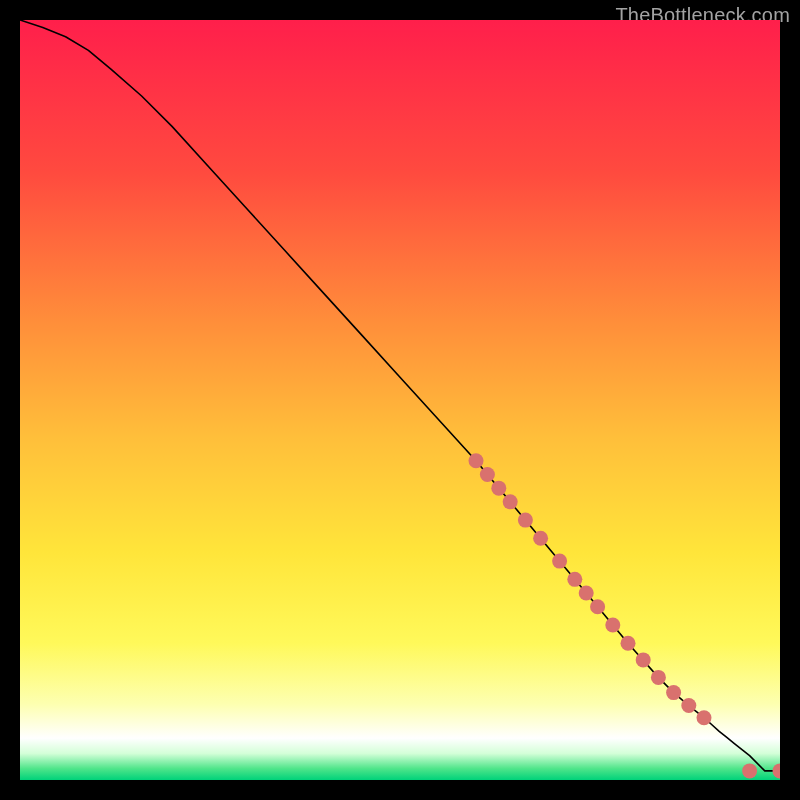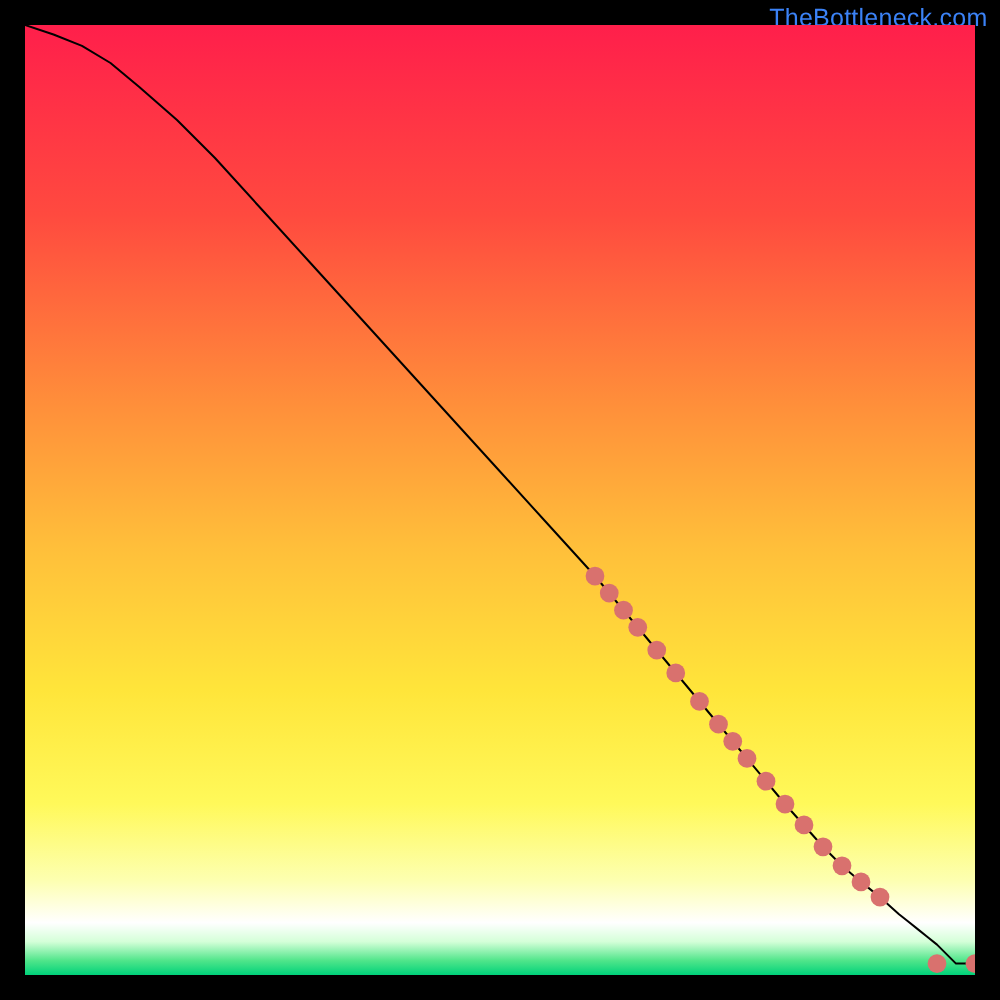--- a/index.html
+++ b/index.html
@@ -21,21 +21,21 @@
     position: absolute;
     left: 20px;
     top: 20px;
     width: 760px;
     height: 760px;
   }
   .watermark {
     position: absolute;
     top: 4px;
     right: 10px;
-    color: #3b82f6;
+    color: #a3a3a3;
     font-size: 20px;
     font-weight: 500;
     letter-spacing: 0.2px;
   }
   svg { display: block; }
 </style>
 </head>
 <body>
 
 <div class="stage">

